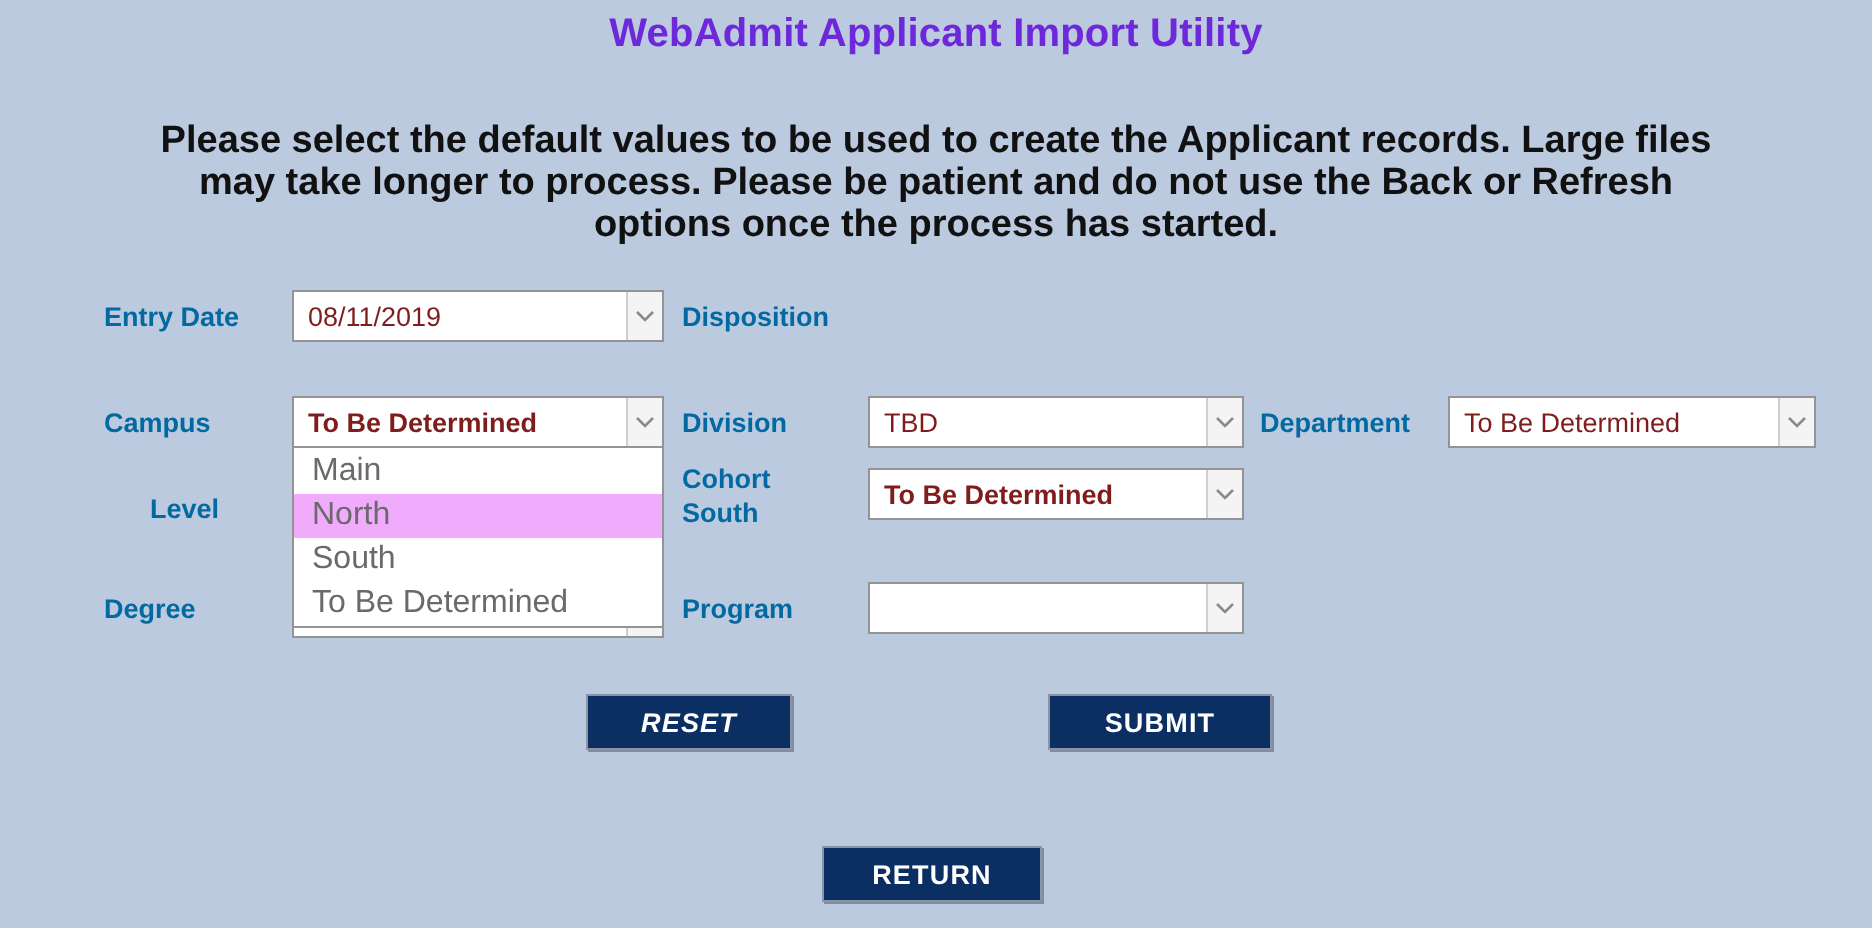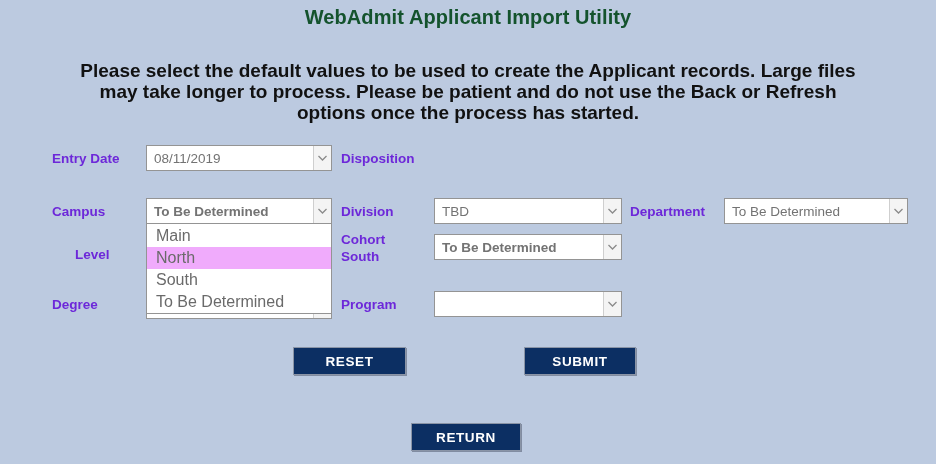--- a/index.html
+++ b/index.html
@@ -20,55 +20,55 @@
     height: 464px;
   }
   .page-title {
     position: absolute;
     top: 6px;
     left: 0;
     width: 936px;
     text-align: center;
     font-size: 20px;
     font-weight: bold;
-    color: #14532d;
+    color: #6d28d9;
     letter-spacing: 0.1px;
   }
   .instructions {
     position: absolute;
     top: 60px;
     left: 68px;
     width: 800px;
     text-align: center;
     font-size: 19px;
     font-weight: bold;
     color: #111111;
     line-height: 21px;
   }
   .form-label {
     position: absolute;
     font-size: 13.5px;
     font-weight: bold;
-    color: #6d28d9;
+    color: #0369a1;
     line-height: 17px;
   }
   .select-box {
     position: absolute;
     height: 26px;
     background: #ffffff;
     border: 1px solid #949494;
     box-sizing: border-box;
     display: flex;
     align-items: center;
   }
   .select-value {
     flex: 1 1 auto;
     padding-left: 7px;
     font-size: 13.5px;
-    color: #737373;
+    color: #7f1d1d;
     font-weight: normal;
     white-space: nowrap;
     overflow: hidden;
   }
   .select-arrow {
     flex: 0 0 auto;
     width: 17px;
     height: 100%;
     border-left: 1px solid #cfcfcf;
     background: #f4f4f4;
@@ -211,19 +211,19 @@
   <div class="form-label" style="left:341px; top:296px;">Program</div>
   <div class="select-box" style="left:434px; top:291px; width:188px;">
     <span class="select-value"></span>
     <span class="select-arrow">
       <svg width="9" height="6" viewBox="0 0 9 6">
           <path d="M0.5 1 L4.5 5 L8.5 1" fill="none" stroke="#8a8a8a" stroke-width="1.3"></path>
         </svg>
     </span>
   </div>
 
-  <div class="btn" style="left:293px; top:347px; width:113px; height:28px;">RESET</div>
+  <div class="btn" style="left:293px; top:347px; width:103px; height:28px;font-style:italic;">RESET</div>
 
   <div class="btn" style="left:411px; top:423px; width:110px; height:28px;">RETURN</div>
 
   <div class="btn" style="left:524px; top:347px; width:112px; height:28px;">SUBMIT</div>
 
 </div>
 
 </body></html>

